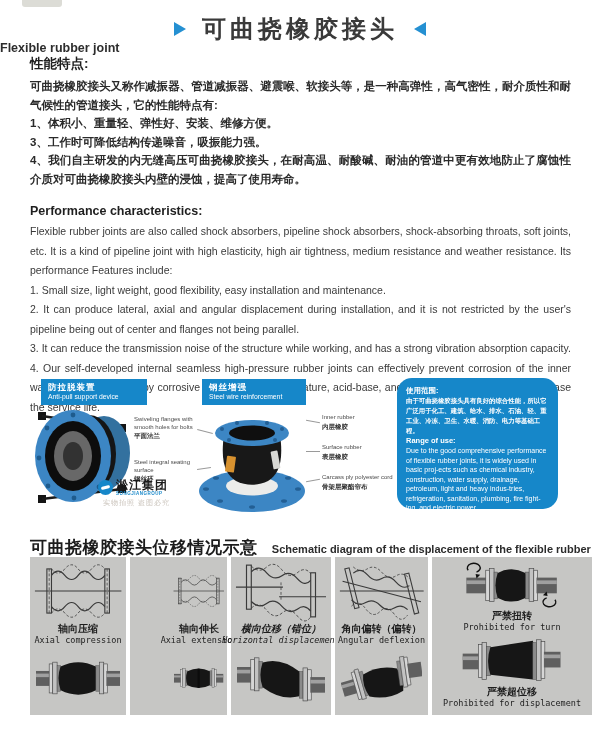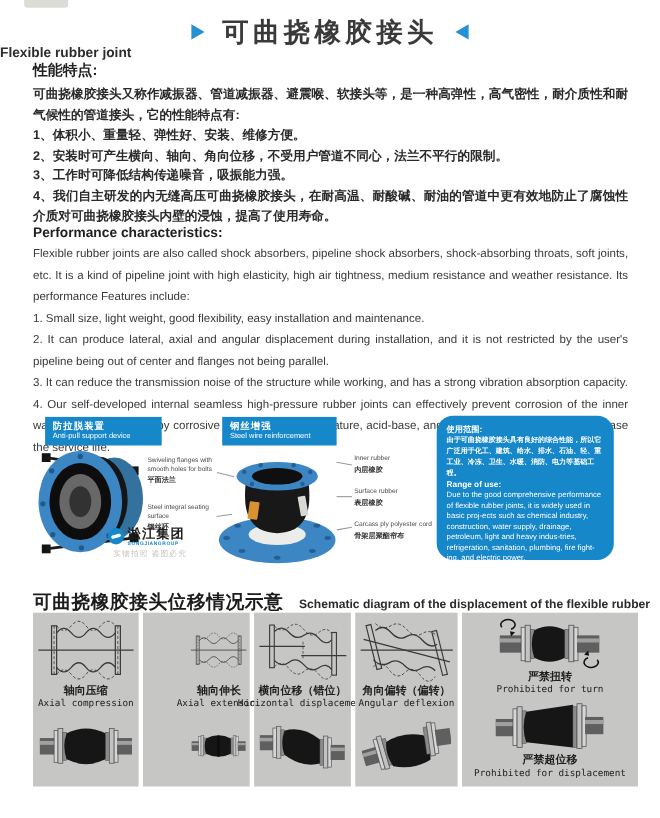--- a/index.html
+++ b/index.html
@@ -47,21 +47,21 @@
   .wm-zh{font-size:12px;font-weight:bold;color:#1c1c1c;letter-spacing:1px;line-height:12px;}
   .wm-en{font-size:4.5px;font-weight:bold;color:#1687c9;letter-spacing:.5px;}
   .wm-note{position:absolute;left:103px;top:122px;font-size:7px;color:#c9c2ba;letter-spacing:1px;}
 
   
   .schem-head{position:absolute;top:536px;left:30px;display:flex;align-items:baseline;gap:9px;}
   .sh-zh{font-size:17px;font-weight:bold;color:#1c1c1c;letter-spacing:.5px;}
   .sh-en{font-size:11px;font-weight:bold;color:#2c2c2c;}
   .grid{position:absolute;top:557px;left:30px;display:flex;gap:4px;}
   .panel{background:#c6c6c4;height:158px;box-sizing:border-box;display:flex;flex-direction:column;align-items:center;overflow:visible;}
-  .p1{width:96px;}.p2{width:97px;padding-left:41px;}.p3{width:88px;}.p4{width:93px;}.p5{width:160px;}
+  .p1{width:96px;}.p2{width:97px;padding-left:41px;}.p3{width:100px;font-style:italic;}.p4{width:93px;}.p5{width:160px;}
   .diag{width:92%;height:62px;margin-top:3px;flex:none;}
   .cap{text-align:center;margin-top:1px;white-space:nowrap;
        font-family:"DejaVu Sans Mono","Liberation Mono",monospace;}
   .cap-zh{font-size:10px;font-weight:bold;color:#1d1d1d;line-height:12px;}
   .cap-en{font-size:8.5px;color:#1d1d1d;line-height:11px;}
   .pphoto{width:88%;height:54px;margin-top:5px;flex:none;}
   .pphoto5{width:82%;height:48px;margin-top:4px;flex:none;}
   .ln{fill:none;stroke:#3a3a3a;stroke-width:1.3px;}
   .fl{fill:none;stroke:#3a3a3a;stroke-width:1.2px;}
   .dash{stroke:#3a3a3a;stroke-width:.8px;stroke-dasharray:3 2;}
@@ -79,21 +79,20 @@
     <span class="title-zh">可曲挠橡胶接头</span>
     <span class="tri tri-l"></span>
   </div>
   <div class="subtitle">Flexible rubber joint</div>
 
   <div class="h-zh">性能特点:</div>
 
   <div class="zh-block">
     <p>可曲挠橡胶接头又称作减振器、管道减振器、避震喉、软接头等，是一种高弹性，高气密性，耐介质性和耐气候性的管道接头，它的性能特点有:</p>
     <p>1、体积小、重量轻、弹性好、安装、维修方便。</p>
-    <p>2、安装时可产生横向、轴向、角向位移，不受用户管道不同心，法兰不平行的限制。</p>
     <p>3、工作时可降低结构传递噪音，吸振能力强。</p>
     <p>4、我们自主研发的内无缝高压可曲挠橡胶接头，在耐高温、耐酸碱、耐油的管道中更有效地防止了腐蚀性介质对可曲挠橡胶接头内壁的浸蚀，提高了使用寿命。</p>
   </div>
 
   <div class="h-en">Performance characteristics:</div>
 
   <div class="en-block">
     <p>Flexible rubber joints are also called shock absorbers, pipeline shock absorbers, shock-absorbing throats, soft joints, etc. It is a kind of pipeline joint with high elasticity, high air tightness, medium resistance and weather resistance. Its performance Features include:</p>
     <p>1. Small size, light weight, good flexibility, easy installation and maintenance.</p>
     <p>2. It can produce lateral, axial and angular displacement during installation, and it is not restricted by the user's pipeline being out of center and flanges not being parallel.</p>

